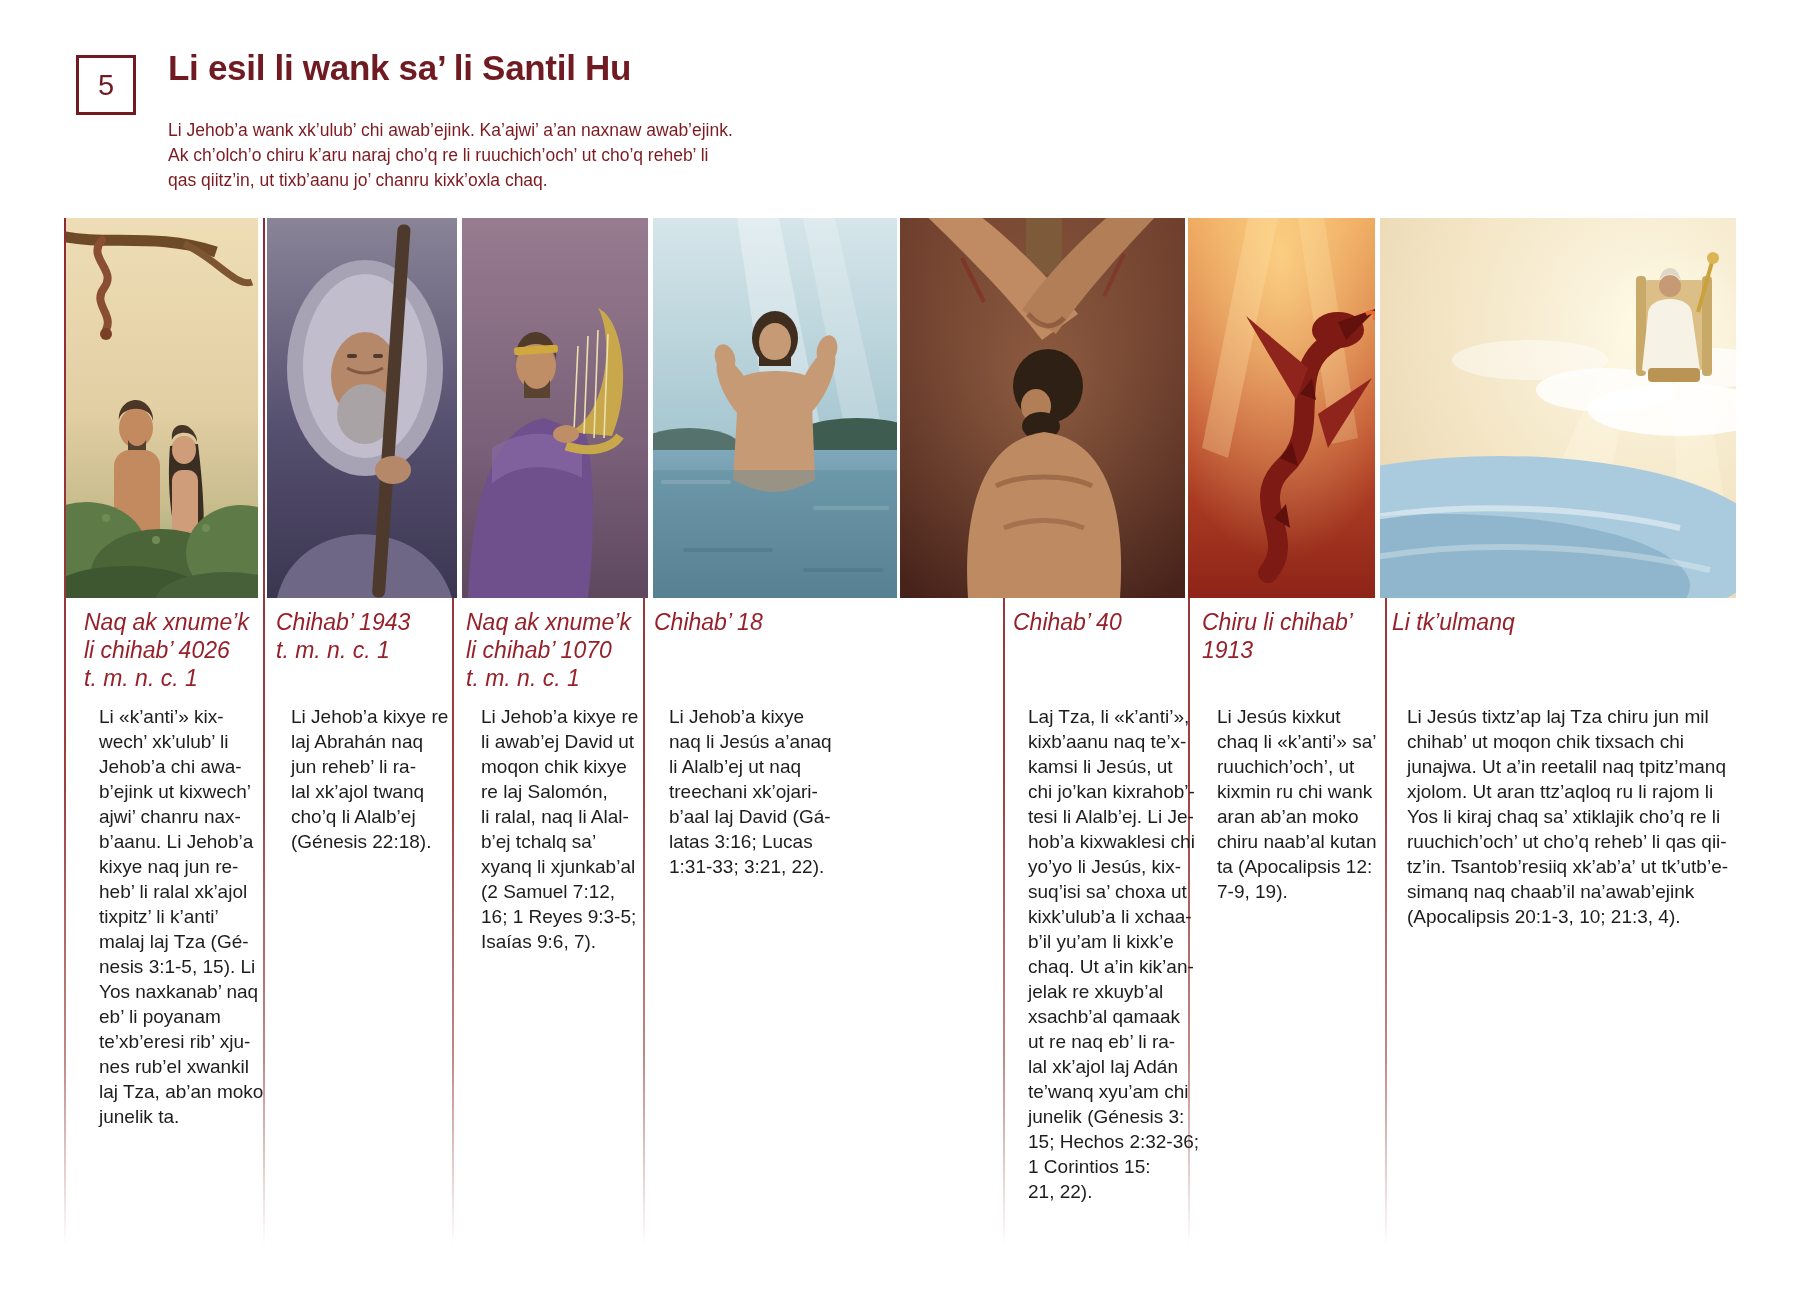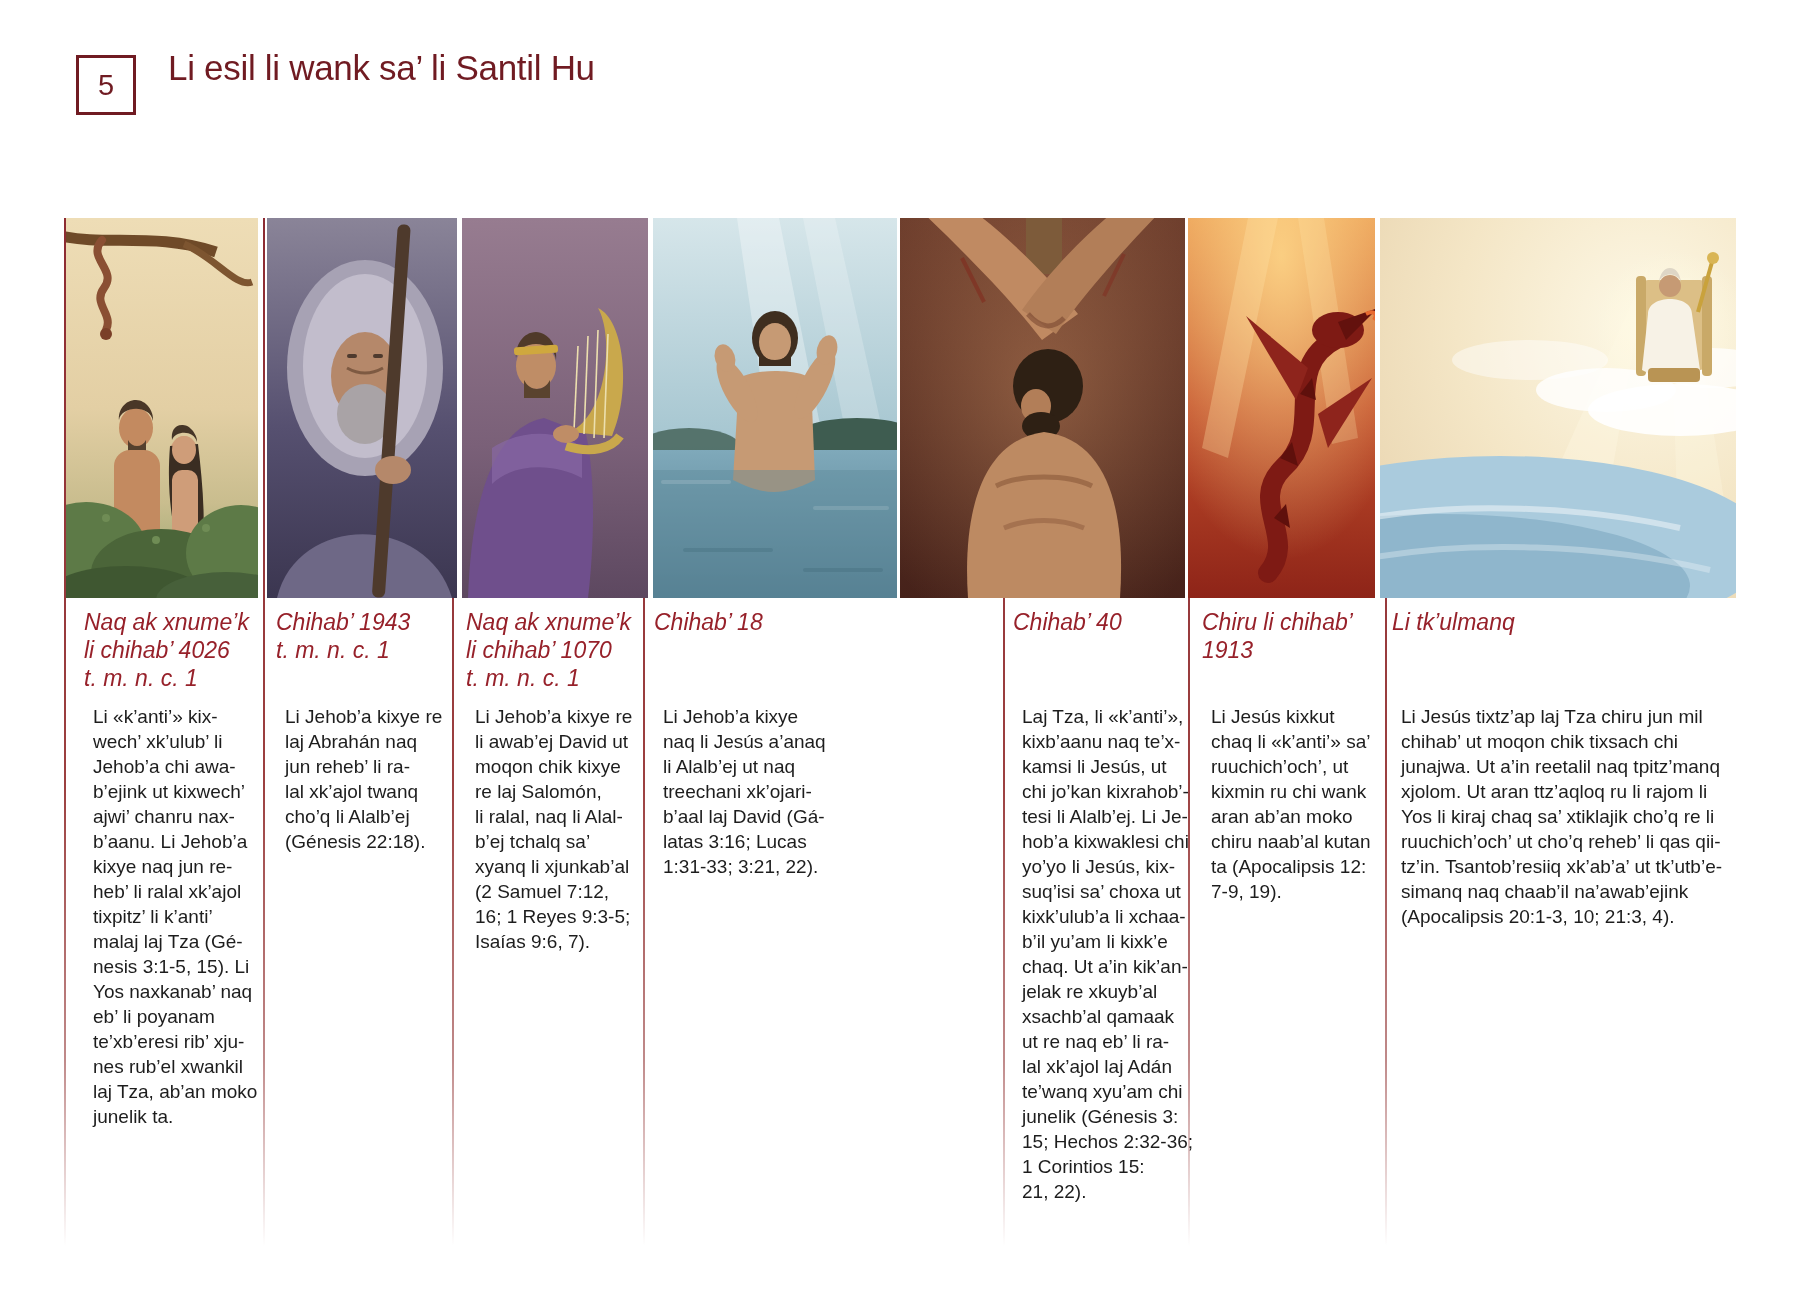--- a/index.html
+++ b/index.html
@@ -13,21 +13,21 @@
   
   .num-box{
     position:absolute;left:76px;top:55px;
     width:54px;height:54px;
     border:3px solid #701b22;
     display:flex;align-items:center;justify-content:center;
     font-size:29px;color:#701b22;
   }
   .title{
     position:absolute;left:168px;top:48px;margin:0;
-    font-size:35px;font-weight:normal;letter-spacing:-0.3px;
+    font-size:35px;font-weight:bold;letter-spacing:-0.3px;
     color:#701b22;
   }
   .intro{
     position:absolute;left:168px;top:118px;margin:0;
     width:660px;
     font-size:17.5px;line-height:25px;
     color:#7d1a20;
     white-space:pre-line;
   }
   
@@ -40,34 +40,37 @@
     position:absolute;top:218px;height:380px;overflow:hidden;
   }
   .art svg{display:block;width:100%;height:100%;}
   .tcol{position:absolute;top:608px;}
   .tcol h2{
     margin:0;position:absolute;left:0;top:0;
     font-size:23px;line-height:28px;font-weight:normal;
     color:#97212a;white-space:pre-line;font-style:italic;
   }
   .tcol p{
-    margin:0;position:absolute;left:9px;top:96px;
+    margin:0;position:absolute;left:15px;top:96px;
     font-size:19px;line-height:25px;
     color:#1d1d1d;white-space:pre-line;
   }
 </style>
 </head>
 <body>
 
 <div class="page">
 
   <div class="num-box">
     <span>5</span>
   </div>
   <h1 class="title">Li esil li wank sa’ li Santil Hu</h1>
+  <p class="intro">Li Jehob’a wank xk’ulub’ chi awab’ejink. Ka’ajwi’ a’an naxnaw awab’ejink.
+Ak ch’olch’o chiru k’aru naraj cho’q re li ruuchich’och’ ut cho’q reheb’ li
+qas qiitz’in, ut tixb’aanu jo’ chanru kixk’oxla chaq.</p>
 
   <div class="rule" style="left:64px"></div>
   <div class="rule" style="left:263px"></div>
   <div class="rule" style="left:452px"></div>
   <div class="rule" style="left:643px"></div>
   <div class="rule" style="left:1003px"></div>
   <div class="rule" style="left:1188px"></div>
   <div class="rule" style="left:1385px"></div>
 
   <div class="art" style="left:66px;width:192px">

